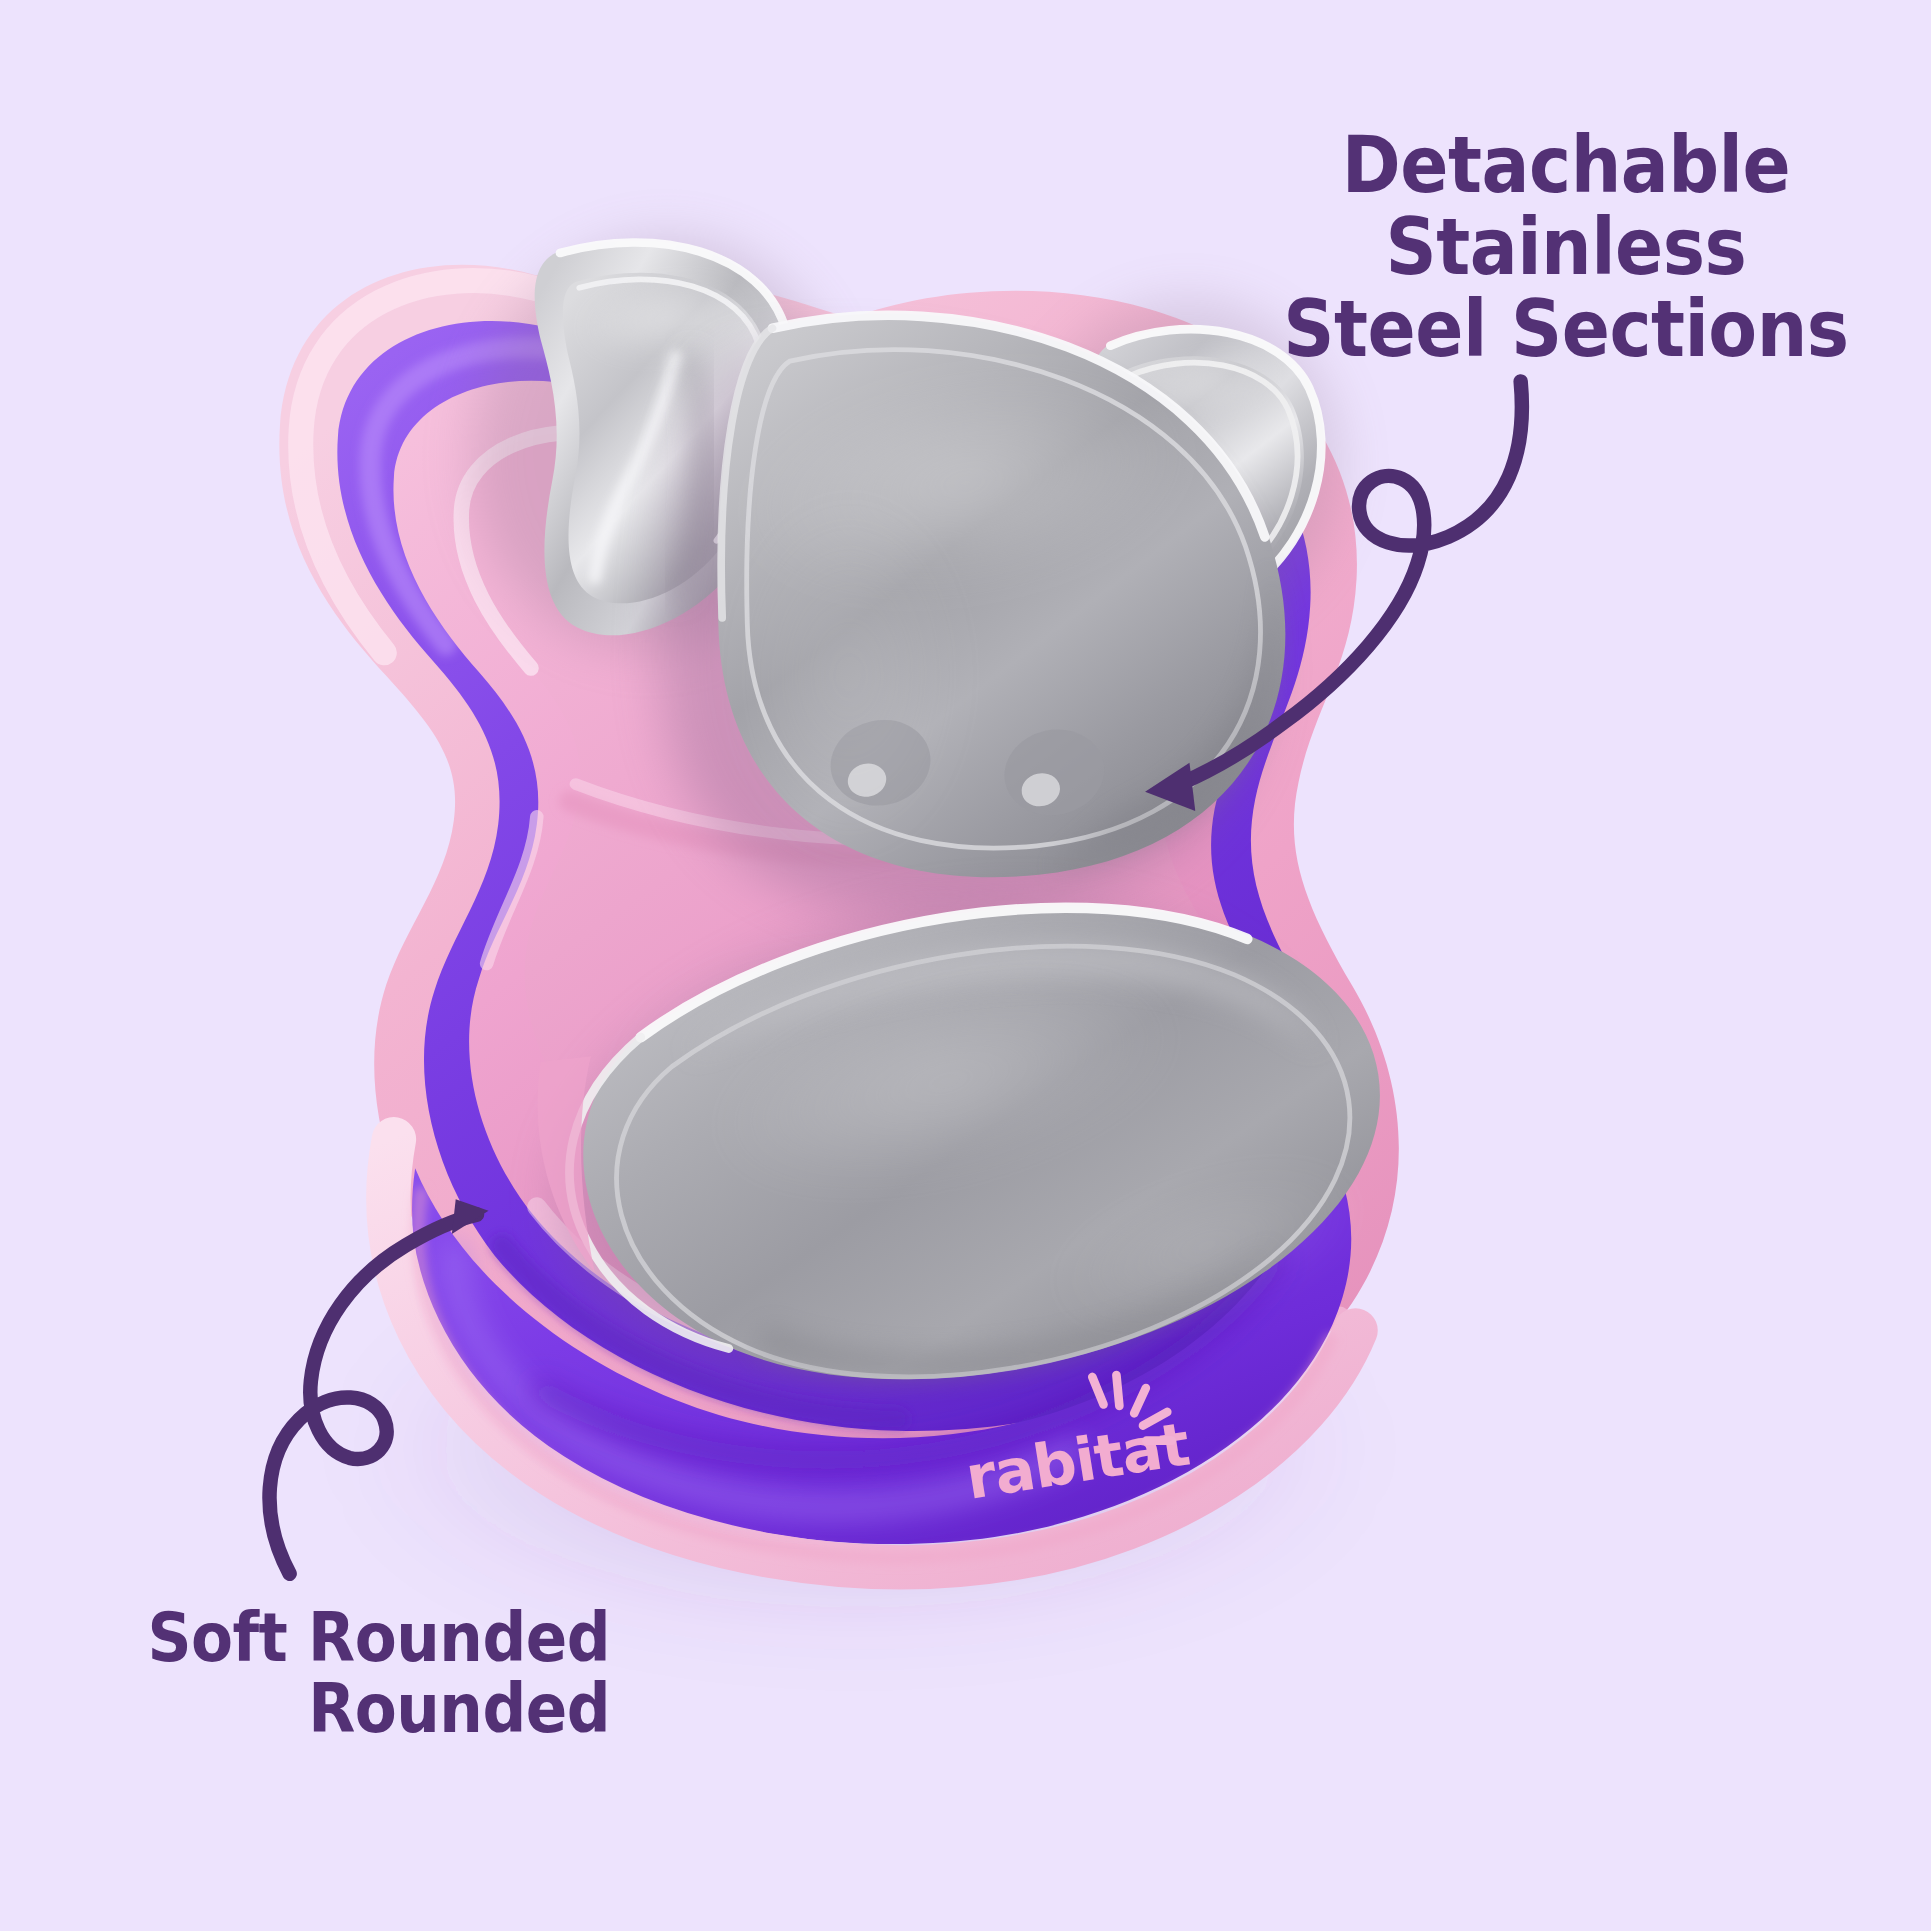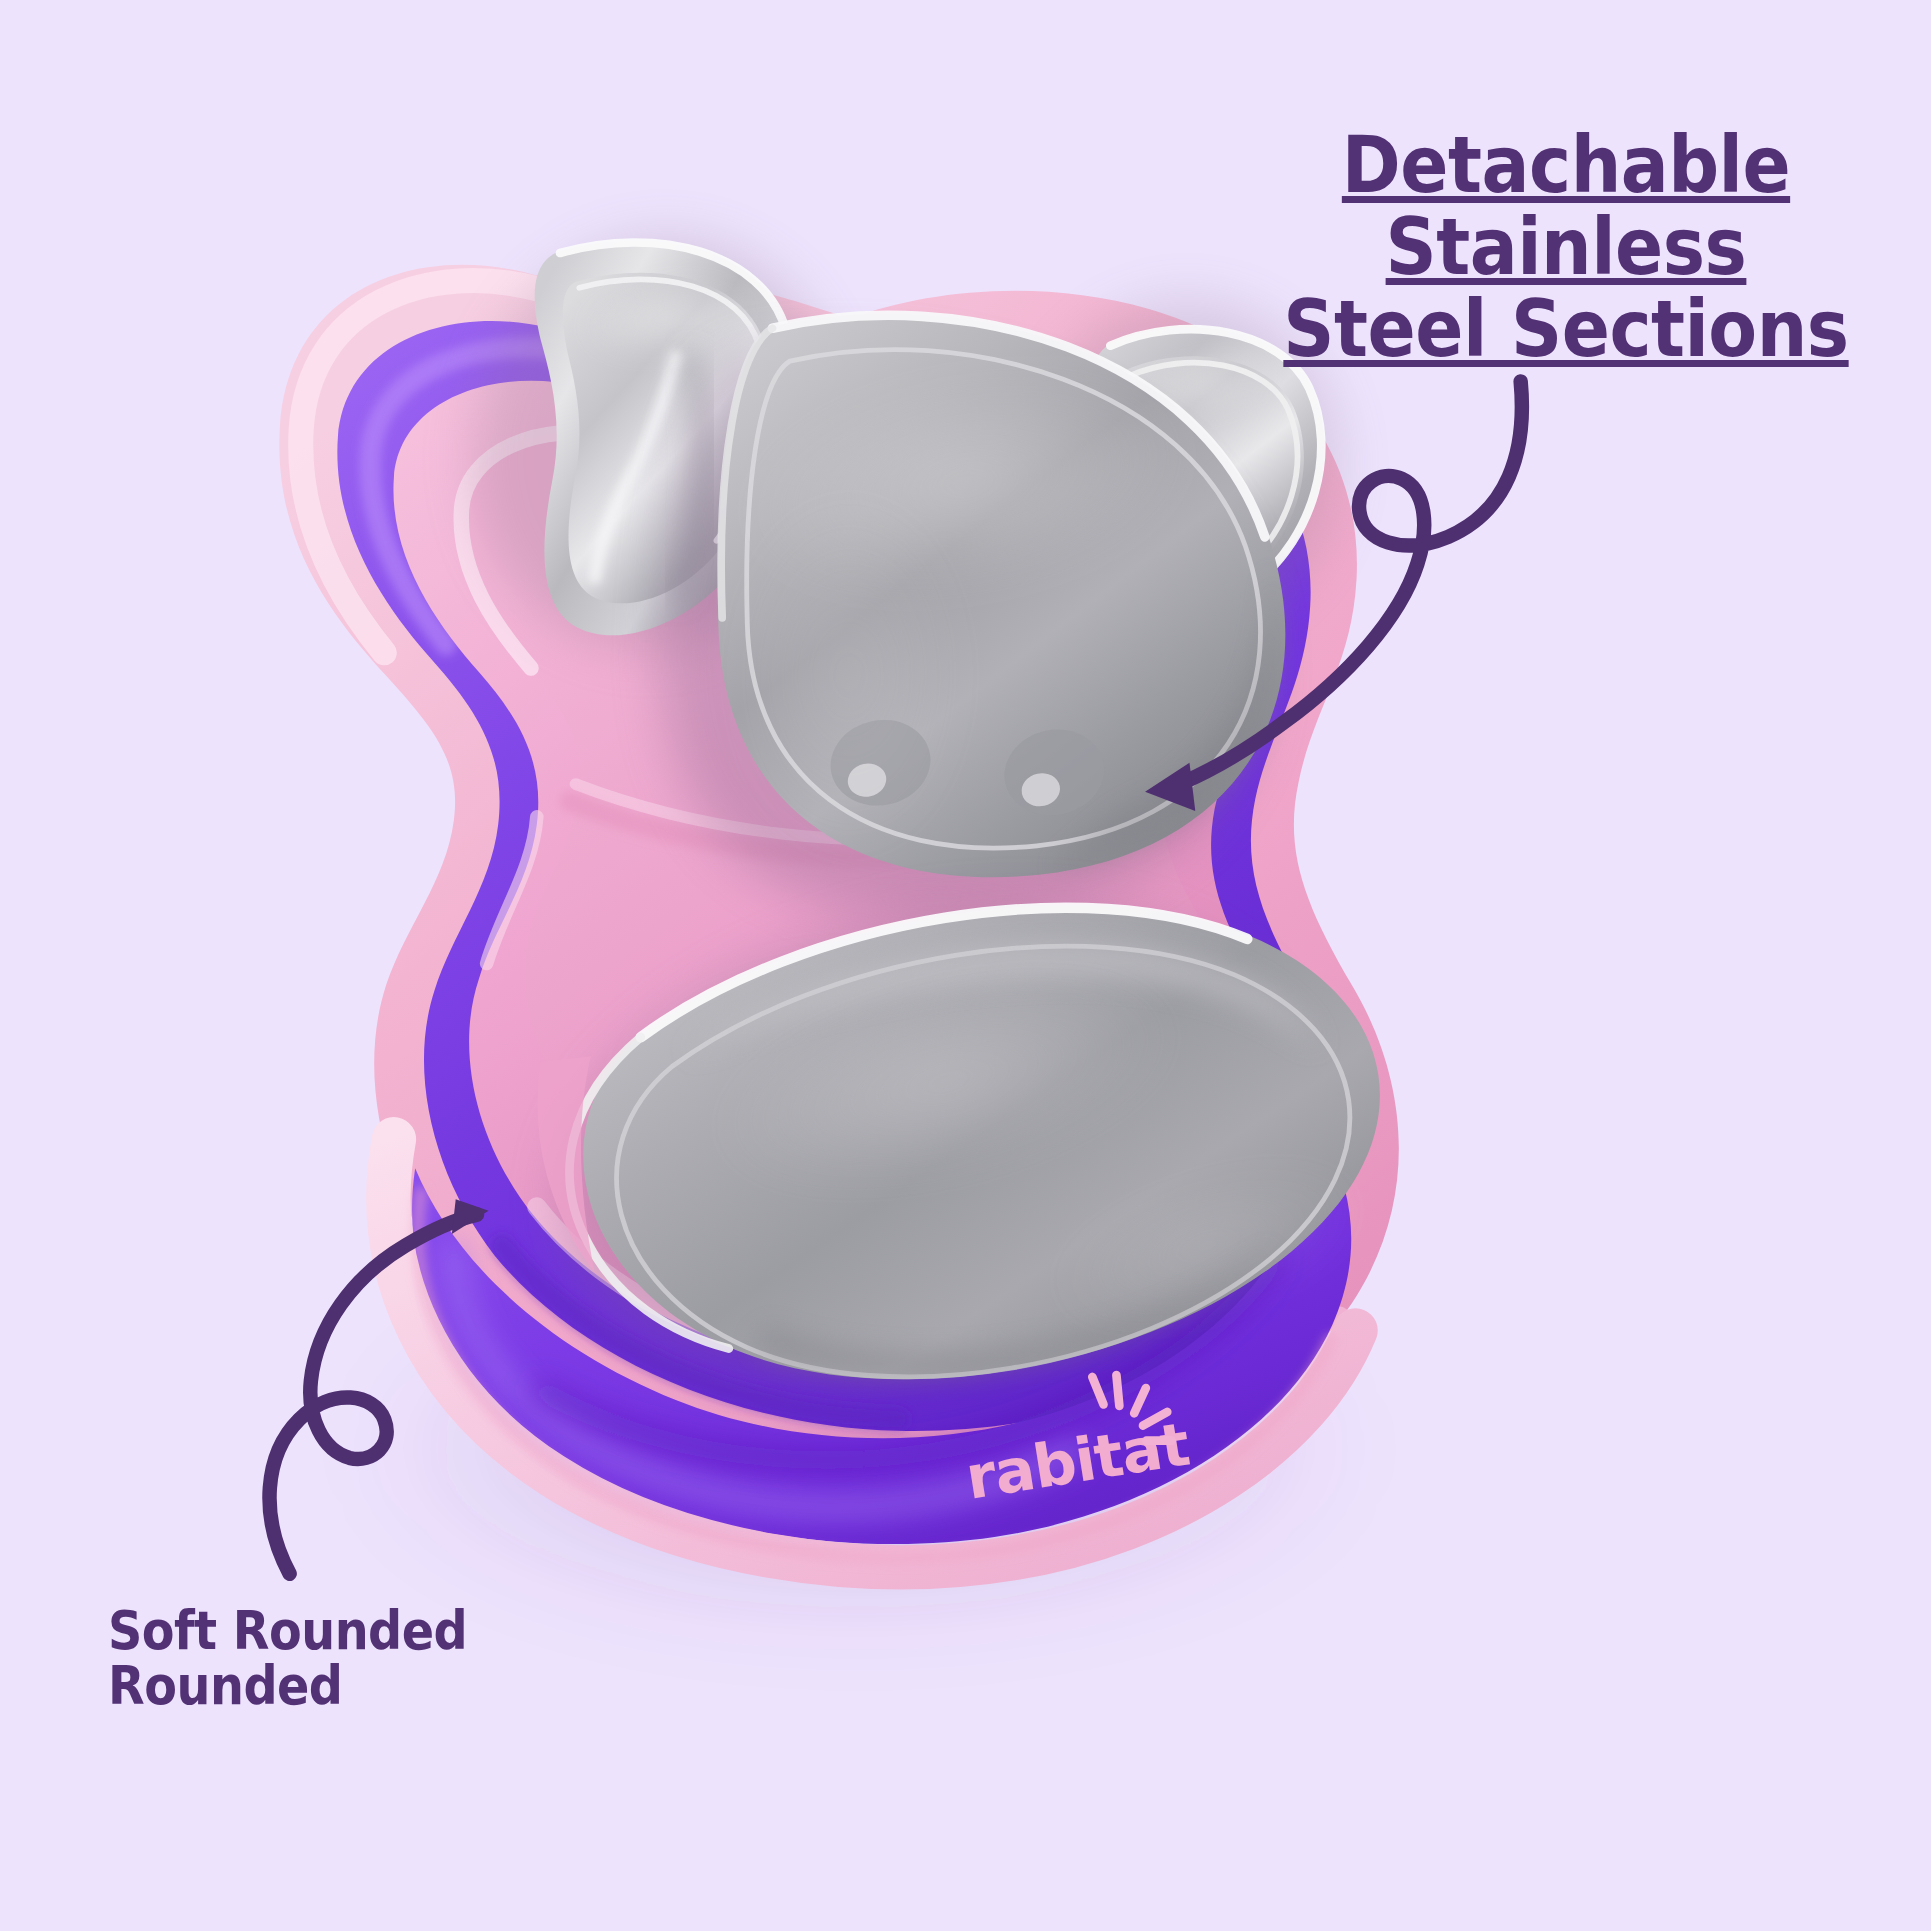--- a/index.html
+++ b/index.html
@@ -26,27 +26,26 @@
     line-height:1.04;
     letter-spacing:-0.5px;
     font-family:"DejaVu Sans", sans-serif;
     font-stretch:condensed;
   }
   #callout-top {
     right:56px; top:124px;
     width:618px;
     text-align:center;
     font-size:79px;
-    text-decoration:underline;
   }
   #callout-bottom {
     left:108px; top:1603px;
     width:502px;
-    text-align:left;
-    font-size:53px;
+    text-align:right;
+    font-size:68px;
   }
   .callout .ln { display:block; white-space:nowrap; }
 </style>
 </head>
 <body>
 
 <div id="stage" style="background: rgb(237, 227, 253);">
 
   <svg class="product-svg" viewBox="0 0 2000 2000">
     <defs>

